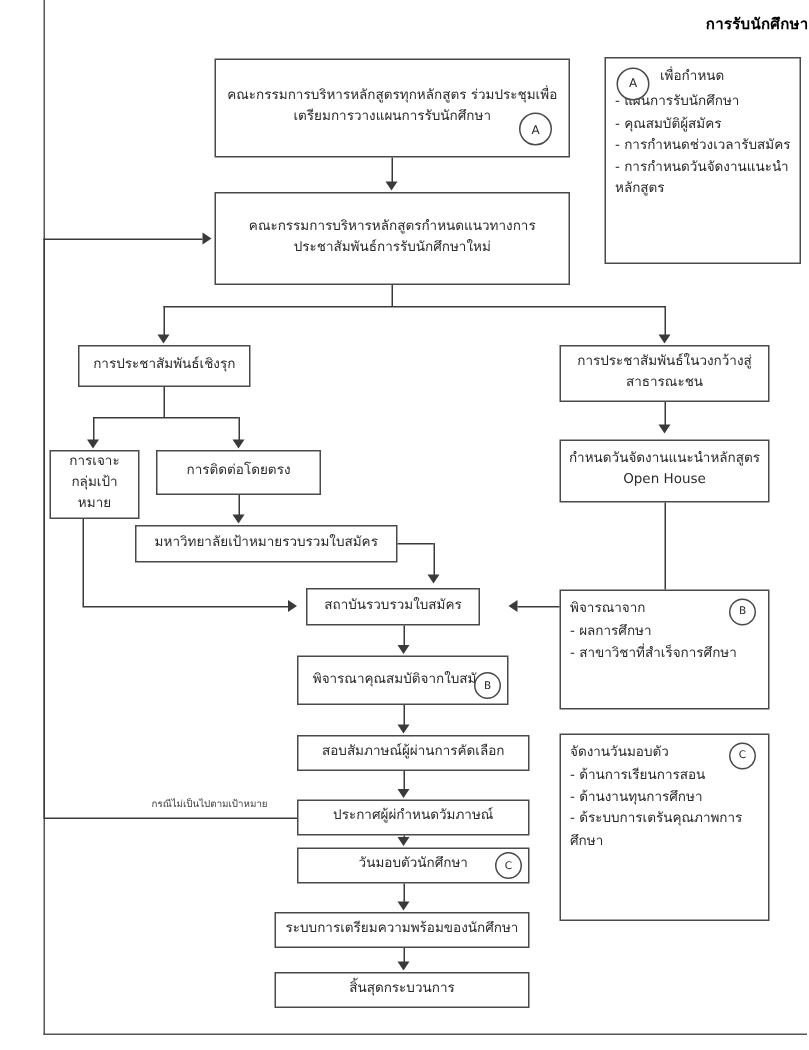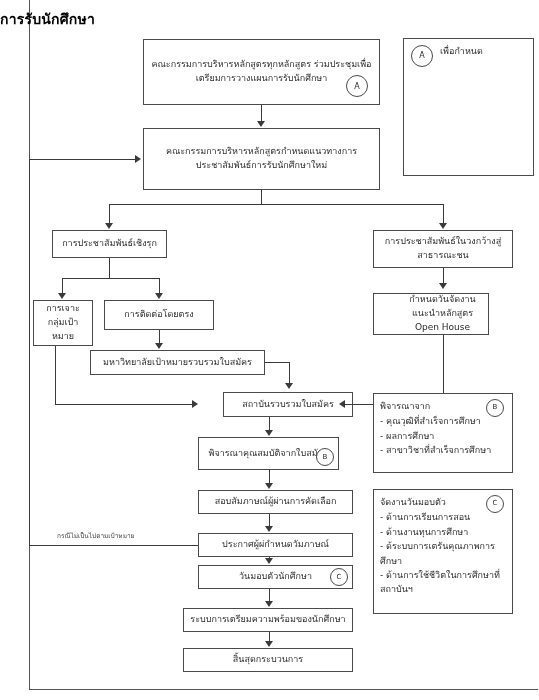--- a/index.html
+++ b/index.html
@@ -20,22 +20,22 @@
     left:29px; top:0px;
     width:509px; height:690px;
     border-left:1px solid #555;
     border-bottom:1px solid #555;
     box-sizing:border-box;
   }
   .title{
     position:absolute;
     left:0; top:8px;
     width:539px;
-    text-align:left;
-    font-size:14px;
+    text-align:right;
+    font-size:10px;
     font-weight:bold;
     letter-spacing:0.2px;
   }
   .box{
     position:absolute;
     box-sizing:border-box;
     border:1px solid #4a4a4a;
     background:#fff;
     display:flex;
     align-items:center;
@@ -92,20 +92,21 @@
     border-right:6px solid #3a3a3a;
     border-top:4px solid transparent;
     border-bottom:4px solid transparent;
     border-left:0;
   }
   .edgelabel{
     position:absolute;
     font-size:6.5px;
     color:#3a3a3a;
     white-space:nowrap;
+    margin-left:44px;
   }
 </style>
 </head>
 <body>
 
 <div id="page">
 
   <div class="frame"></div>
 
   <div class="title">การรับนักศึกษา</div>
@@ -130,29 +131,29 @@
   </div>
 
   <div class="box" style="left:33px;top:300px;width:60px;height:46px;">
     <span>การเจาะกลุ่มเป้าหมาย</span>
   </div>
 
   <div class="box" style="left:104px;top:300px;width:110px;height:30px;">
     <span>การติดต่อโดยตรง</span>
   </div>
 
-  <div class="box" style="left:373px;top:293px;width:116px;height:42px;padding-left:28px;">
+  <div class="box" style="left:373px;top:293px;width:140px;height:42px;">
     <span>กำหนดวันจัดงานแนะนำหลักสูตร Open House</span>
   </div>
 
   <div class="box" style="left:90px;top:350px;width:175px;height:25px;">
     <span>มหาวิทยาลัยเป้าหมายรวบรวมใบสมัคร</span>
   </div>
 
-  <div class="box" style="left:204px;top:392px;width:130px;height:25px;margin-left:19px;">
+  <div class="box" style="left:204px;top:392px;width:116px;height:25px;">
     <span>สถาบันรวบรวมใบสมัคร</span>
   </div>
 
   <div class="box" style="left:198px;top:437px;width:141px;height:33px;">
     <span>พิจารณาคุณสมบัติจากใบสมัคร</span>
   </div>
   <div class="circ sm" style="left:316px;top:448px;">
     <span>B</span>
   </div>
 
@@ -177,44 +178,48 @@
 
   <div class="box" style="left:183px;top:648px;width:170px;height:24px;text-align:right;">
     <span>สิ้นสุดกระบวนการ</span>
   </div>
 
   <div class="note" style="left:403px;top:38px;width:131px;height:138px;">
     <div class="circ" style="left:7px;top:6px;position:absolute;">
       <span>A</span>
     </div>
     <div style="margin-left:30px;">เพื่อกำหนด</div>
+    <div style="margin-top:3px;">
+      <span class="nline wrap">- แผนการรับนักศึกษา</span>
+      <span class="nline wrap">- คุณสมบัติผู้สมัคร</span>
+      <span class="nline wrap">- การกำหนดช่วงเวลารับสมัคร</span>
+      <span class="nline wrap">- การกำหนดวันจัดงานแนะนำหลักสูตร</span>
+    </div>
   </div>
 
   <div class="note" style="left:373px;top:393px;width:140px;height:80px;">
     <div class="circ sm" style="right:8px;top:5px;position:absolute;">
       <span>B</span>
     </div>
     <div>พิจารณาจาก</div>
     <div style="margin-top:1px;">
-      <span class="nline wrap">- คุณวุฒิที่สำเร็จการศึกษา</span>
       <span class="nline wrap">- ผลการศึกษา</span>
       <span class="nline wrap">- สาขาวิชาที่สำเร็จการศึกษา</span>
     </div>
   </div>
 
   <div class="note" style="left:373px;top:489px;width:140px;height:125px;">
     <div class="circ sm" style="right:8px;top:5px;position:absolute;">
       <span>C</span>
     </div>
     <div>จัดงานวันมอบตัว</div>
     <div style="margin-top:1px;">
       <span class="nline wrap">- ด้านการเรียนการสอน</span>
       <span class="nline wrap">- ด้านงานทุนการศึกษา</span>
       <span class="nline wrap">- ด้ระบบการเตรันคุณภาพการศึกษา</span>
-      <span class="nline wrap">- ด้านการใช้ชีวิตในการศึกษาที่สถาบันฯ</span>
     </div>
   </div>
 
   <div class="ln lnv" style="left:261px;top:105px;height:17px;"></div>
   <div class="arrow down" style="left:257px;top:121px;"></div>
 
   <div class="ln lnv" style="left:261px;top:190px;height:14px;"></div>
   <div class="ln lnh" style="left:109px;top:204px;width:335px;"></div>
   <div class="ln lnv" style="left:109px;top:204px;height:20px;"></div>
   <div class="arrow down" style="left:105px;top:223px;"></div>

